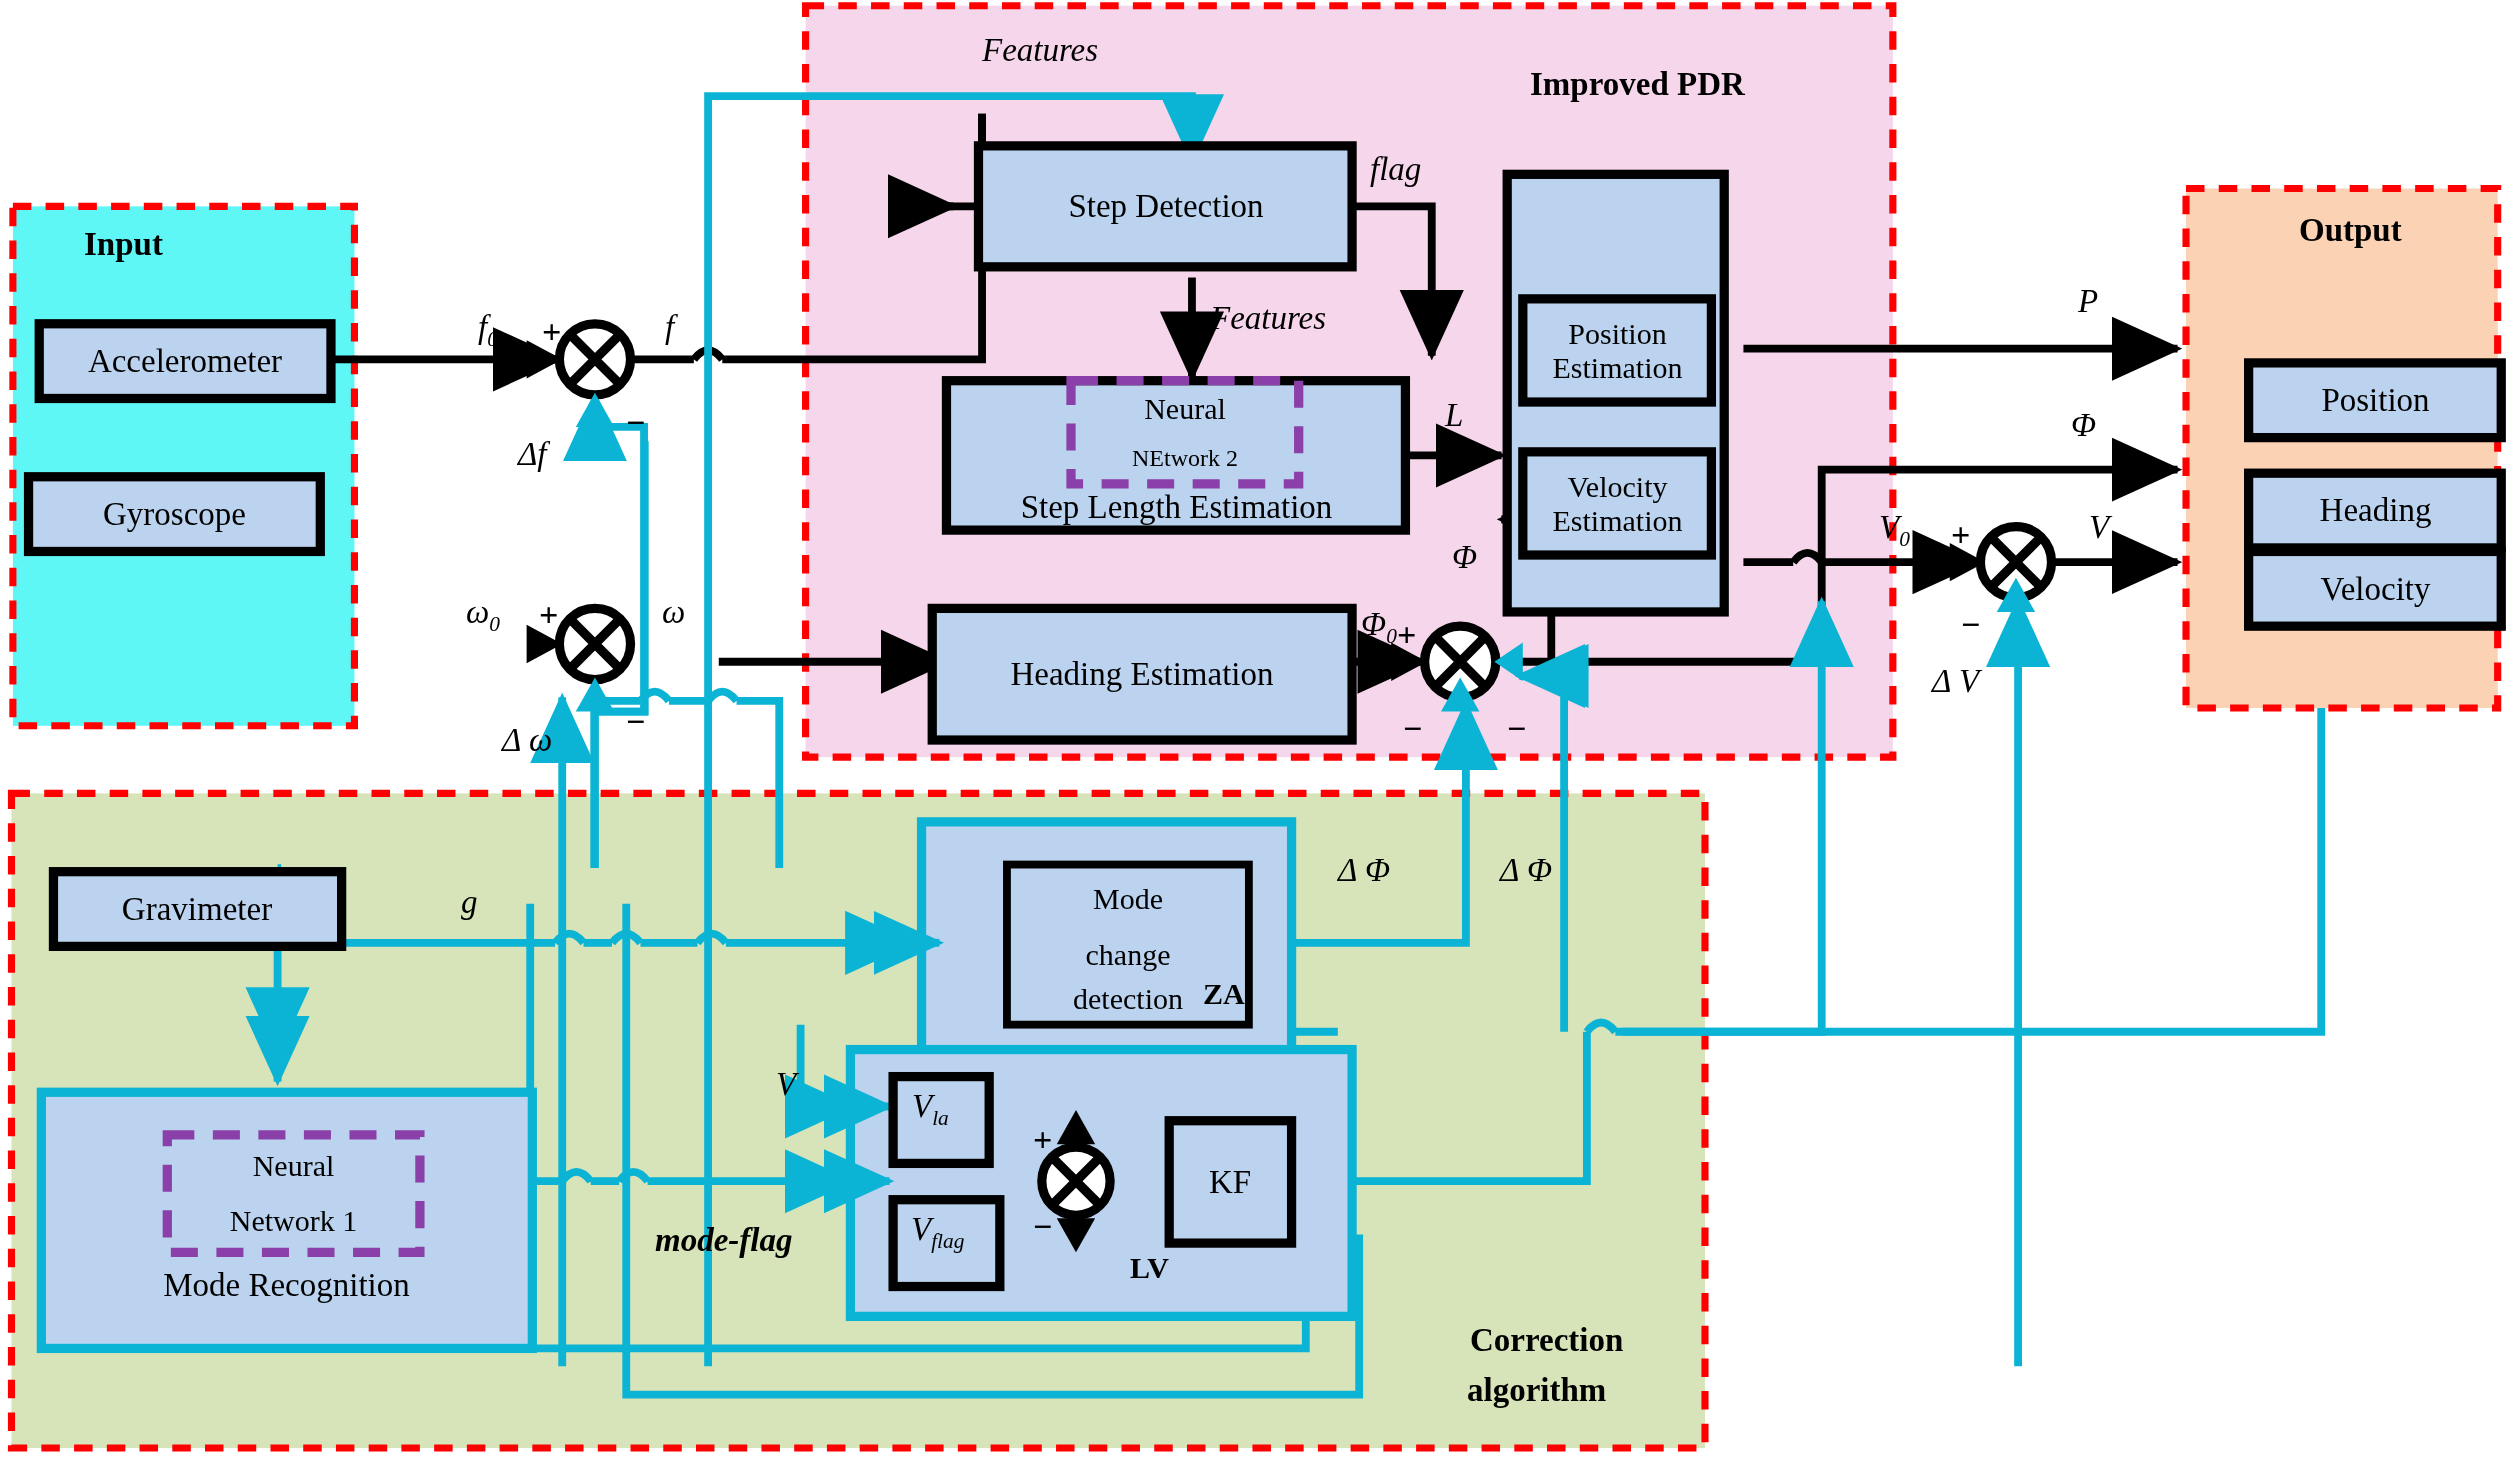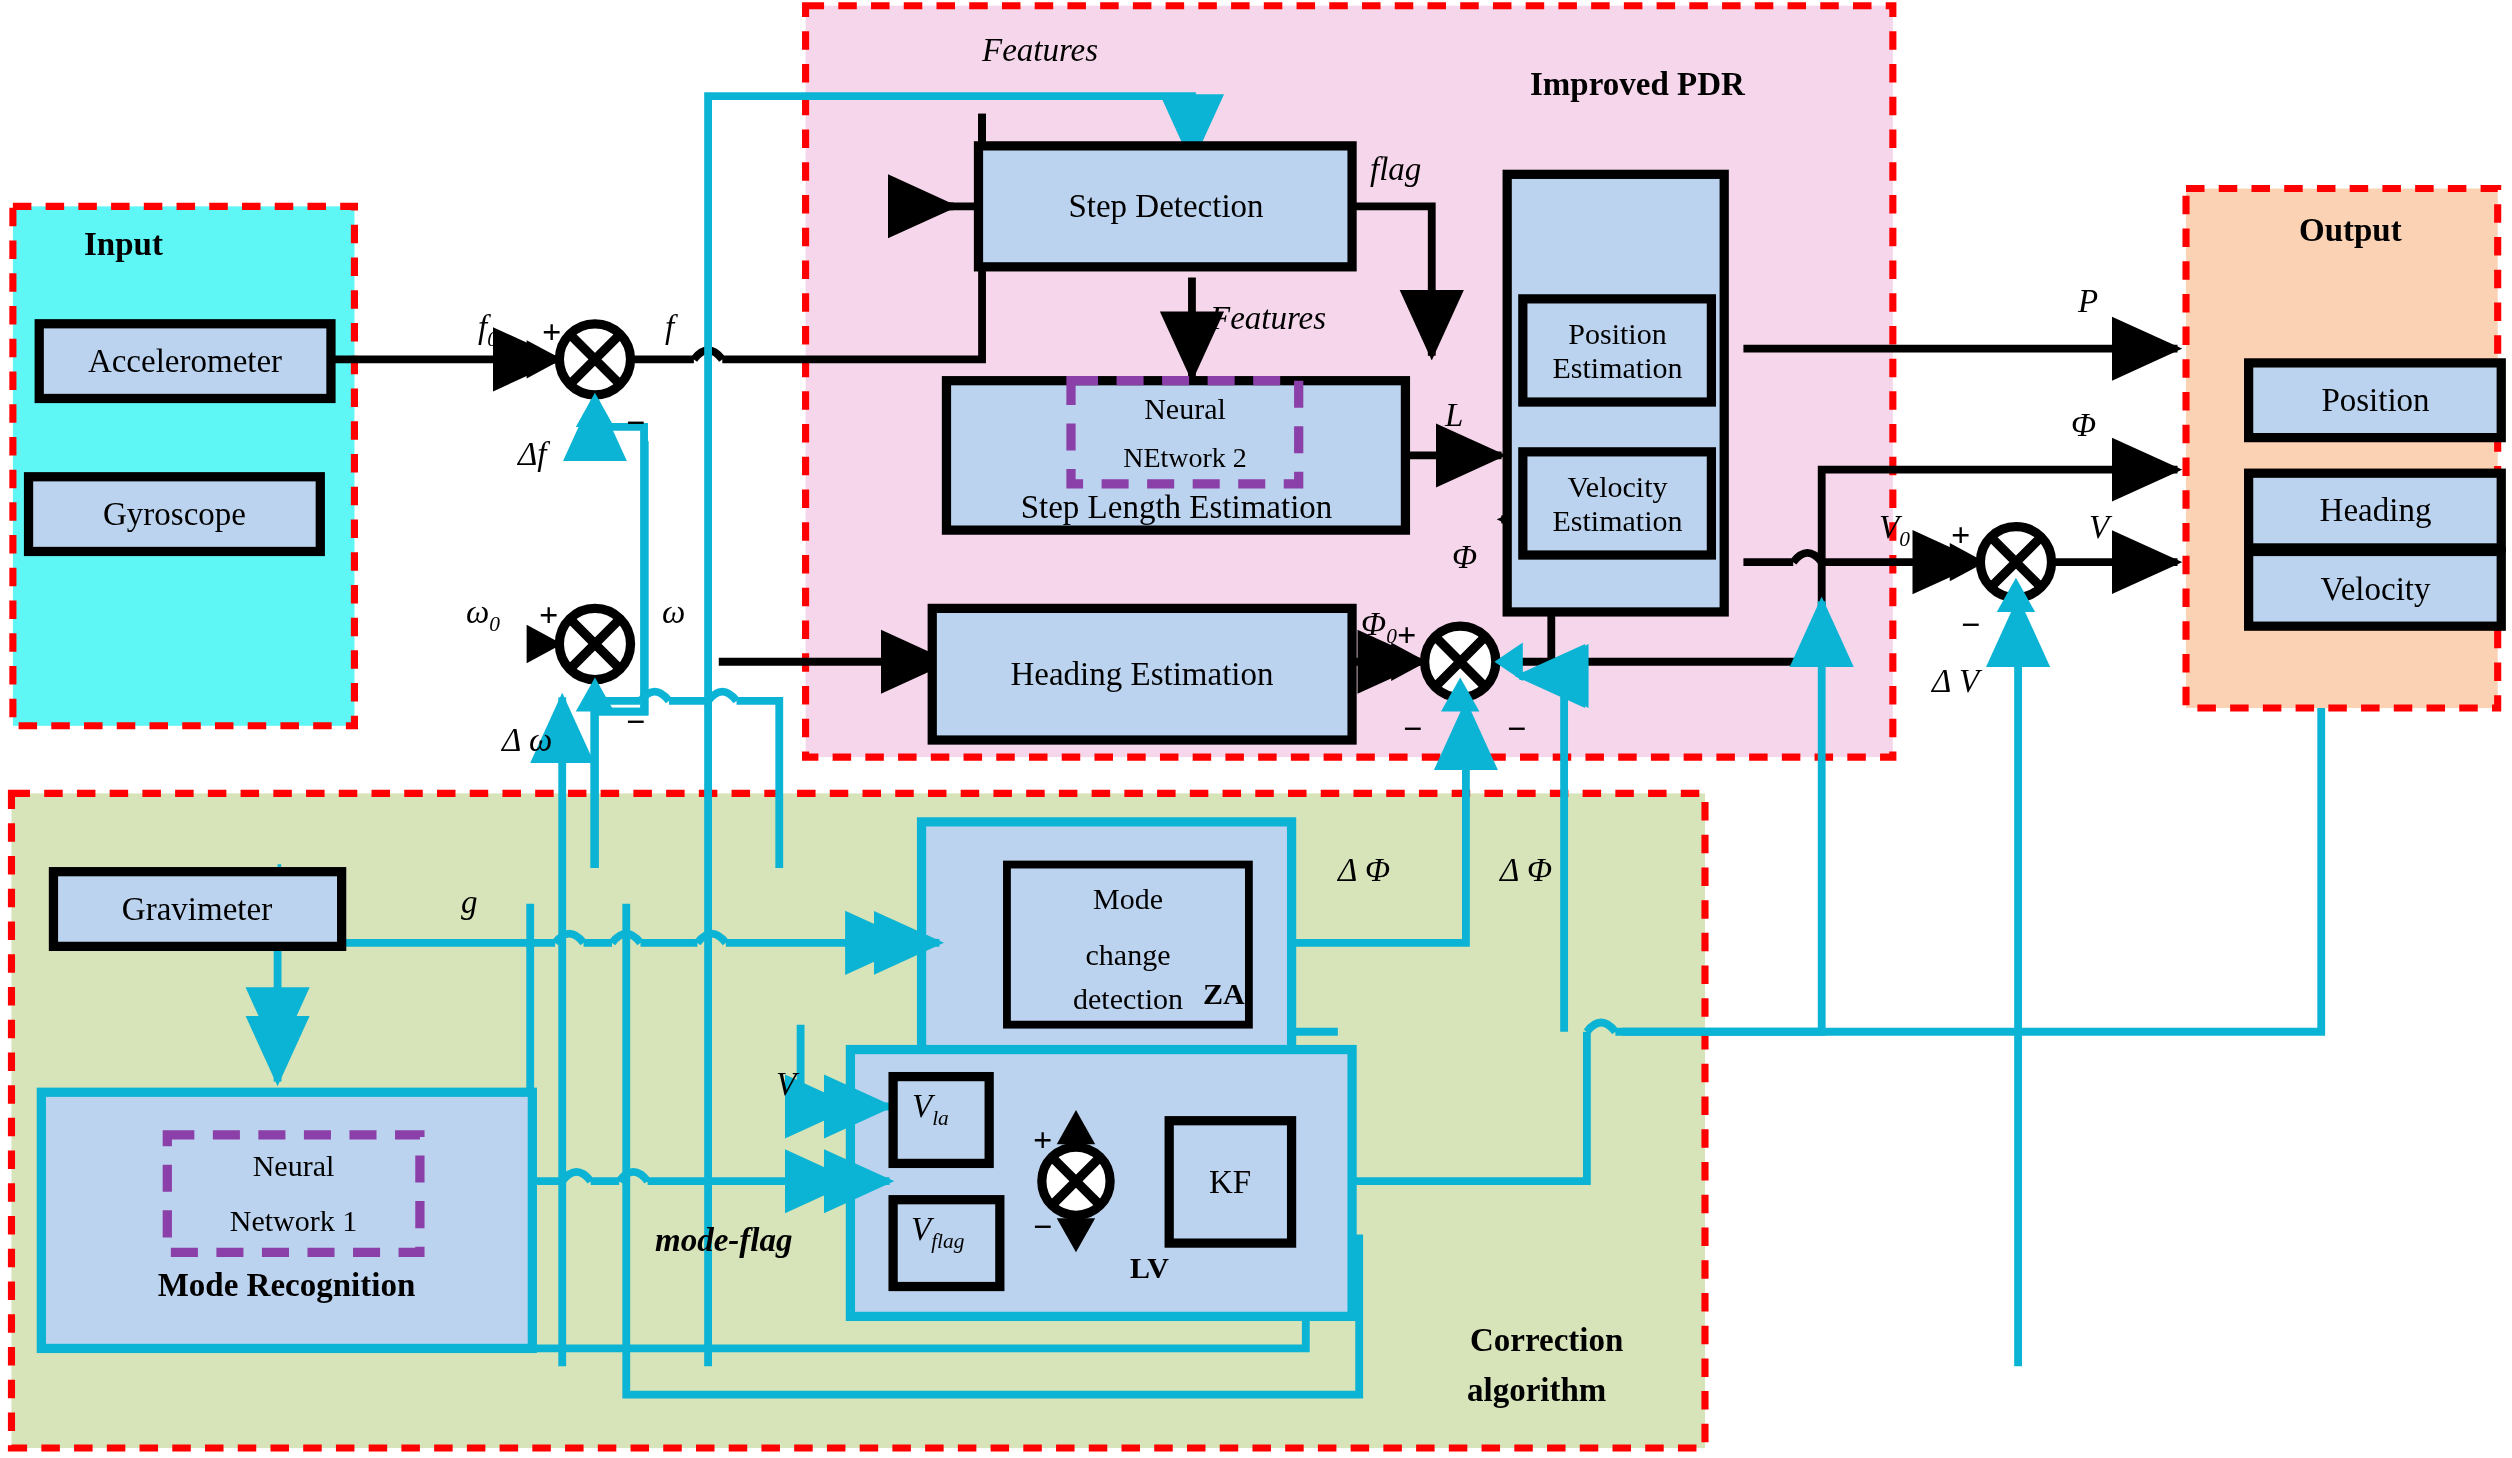--- a/index.html
+++ b/index.html
@@ -229,21 +229,21 @@
   </div>
 
   <div class="ctr" style="left:979px;top:146px;width:374px;height:121px;">
     <span class="blk-txt">Step Detection</span>
   </div>
 
   <div class="ctr" style="left:1071px;top:384px;width:228px;height:50px;">
     <span class="blk-txt" style="font-size:30px;">Neural</span>
   </div>
   <div class="ctr" style="left:1071px;top:433px;width:228px;height:50px;">
-    <span class="blk-txt" style="font-size:28px;">NEtwork 2</span>
+    <span class="blk-txt" style="font-size:24px;">NEtwork 2</span>
   </div>
   <div class="ctr" style="left:947px;top:486px;width:459px;height:43px;">
     <span class="blk-txt">Step Length Estimation</span>
   </div>
 
   <div class="ctr" style="left:932px;top:608px;width:420px;height:132px;">
     <span class="blk-txt">Heading Estimation</span>
   </div>
 
   <div class="ctr" style="left:1523px;top:299px;width:189px;height:103px;">
@@ -266,21 +266,21 @@
   </div>
   <div class="lbl tag" style="left:1203px;top:979px;">ZA</div>
 
   <div class="ctr" style="left:167px;top:1139px;width:253px;height:53px;">
     <span class="blk-txt" style="font-size:30px;">Neural</span>
   </div>
   <div class="ctr" style="left:167px;top:1194px;width:253px;height:53px;align-items:center;">
     <span class="blk-txt" style="font-size:30px;">Network 1</span>
   </div>
   <div class="ctr" style="left:41px;top:1260px;width:491px;height:50px;">
-    <span class="blk-txt" style="font-weight:bold;">Mode Recognition</span>
+    <span class="blk-txt" style="font-weight:normal;">Mode Recognition</span>
   </div>
 
   <div class="lbl" style="left:912px;top:1090px;font-size:33px;font-style:italic;">
     <span>V</span><sub style="font-size:21.4px;">la</sub>
   </div>
   <div class="lbl" style="left:911px;top:1213px;font-size:33px;font-style:italic;">
     <span>V</span><sub style="font-size:21.4px;">flag</sub>
   </div>
   <div class="ctr" style="left:1169px;top:1121px;width:122px;height:122px;">
     <span class="blk-txt">KF</span>

